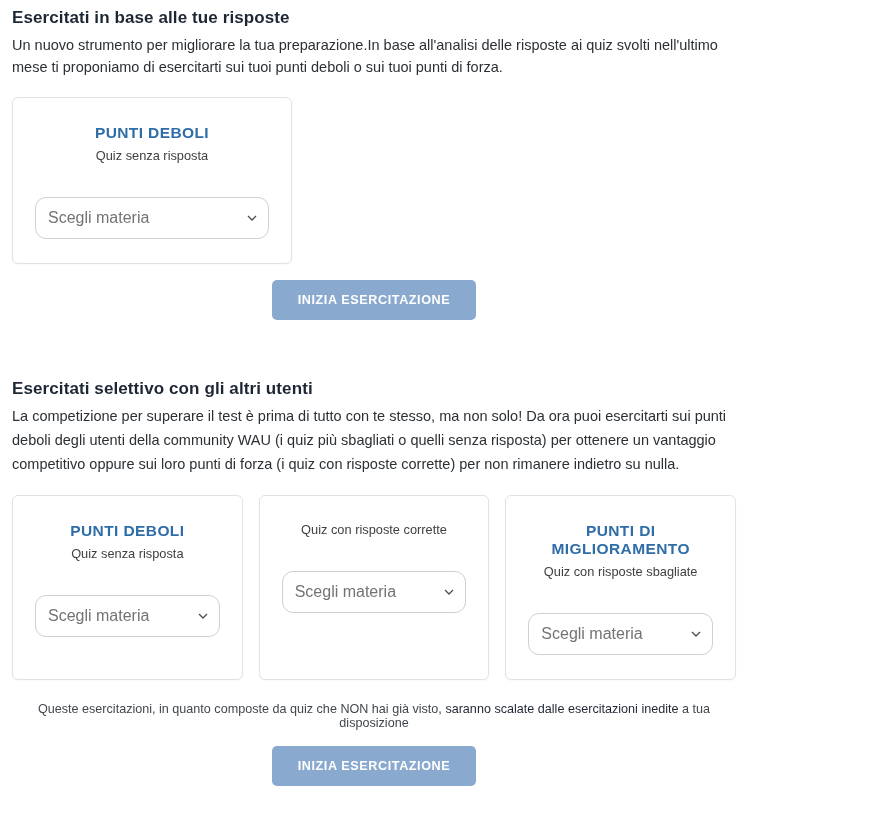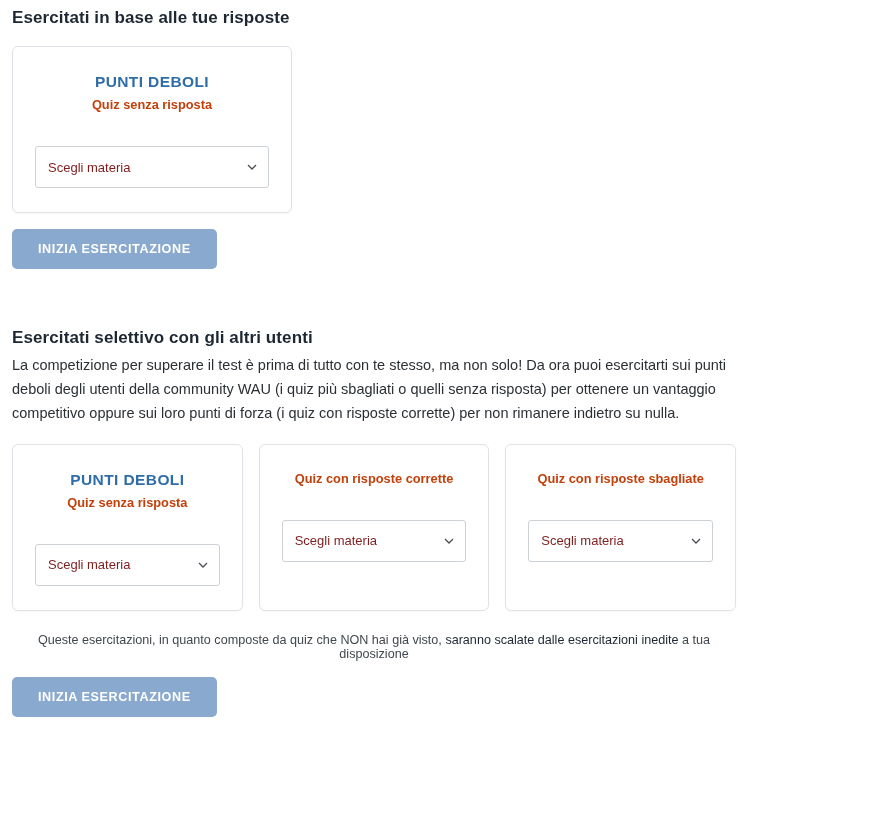--- a/index.html
+++ b/index.html
@@ -51,40 +51,39 @@
     box-shadow: 0 1px 2px rgba(0,0,0,0.03);
   }
   .card-title {
     color: #2f6da8;
     font-weight: bold;
     font-size: 15.5px;
     letter-spacing: 0.4px;
     margin: 0 0 6px 0;
   }
   .card-sub {
-    color: #c2410c;
+    color: #404040;
     font-size: 12.8px;
     margin: 0 0 34px 0;
-    font-weight: bold;
   }
   .select-wrap {
     position: relative;
     display: block;
   }
   select.materia {
     width: 100%;
     box-sizing: border-box;
     height: 42px;
     padding: 6px 30px 6px 12px;
-    font-size: 13px;
+    font-size: 16px;
     font-family: "Liberation Sans", sans-serif;
-    color: #7f1d1d;
+    color: #737373;
     background: #ffffff;
     border: 1px solid #ccd1d6;
-    border-radius: 3px;
+    border-radius: 11px;
     appearance: none;
     -webkit-appearance: none;
     outline: none;
   }
   .chev {
     position: absolute;
     right: 12px;
     top: 50%;
     transform: translateY(-50%);
     pointer-events: none;
@@ -96,21 +95,21 @@
     font-size: 12.6px;
     color: #41474d;
     margin-top: 22px;
   }
   .note b {
     font-weight: normal;
     color: #1d2733;
   }
   .btn-row {
     display: flex;
-    justify-content: flex-start;
+    justify-content: center;
     margin-top: 16px;
   }
   .btn-primary {
     background: #8aa9cf;
     color: #ffffff;
     border: none;
     border-radius: 5px;
     font-size: 12.6px;
     font-weight: bold;
     letter-spacing: 0.6px;
@@ -126,20 +125,21 @@
   .block2-title {
     margin-top: 30px;
   }
 </style>
 </head>
 <body>
 
 <div class="page">
 
   <h2 class="section-title">Esercitati in base alle tue risposte</h2>
+  <p class="section-desc">Un nuovo strumento per migliorare la tua preparazione.In base all'analisi delle risposte ai quiz svolti nell'ultimo mese ti proponiamo di esercitarti sui tuoi punti deboli o sui tuoi punti di forza.</p>
 
   <div class="cards-row">
     <div class="card">
       <div class="card-title">PUNTI DEBOLI</div>
       <div class="card-sub">Quiz senza risposta</div>
       <div class="select-wrap">
         <select class="materia">
           <option>Scegli materia</option>
         </select>
         <svg class="chev" viewBox="0 0 10 10">
@@ -180,20 +180,21 @@
         <select class="materia">
           <option>Scegli materia</option>
         </select>
         <svg class="chev" viewBox="0 0 10 10">
           <path d="M1 3 L5 7 L9 3" fill="none" stroke="#4a4f55" stroke-width="1.3"></path>
         </svg>
       </div>
     </div>
 
     <div class="card">
+      <div class="card-title">PUNTI DI MIGLIORAMENTO</div>
       <div class="card-sub">Quiz con risposte sbagliate</div>
       <div class="select-wrap">
         <select class="materia">
           <option>Scegli materia</option>
         </select>
         <svg class="chev" viewBox="0 0 10 10">
           <path d="M1 3 L5 7 L9 3" fill="none" stroke="#4a4f55" stroke-width="1.3"></path>
         </svg>
       </div>
     </div>

